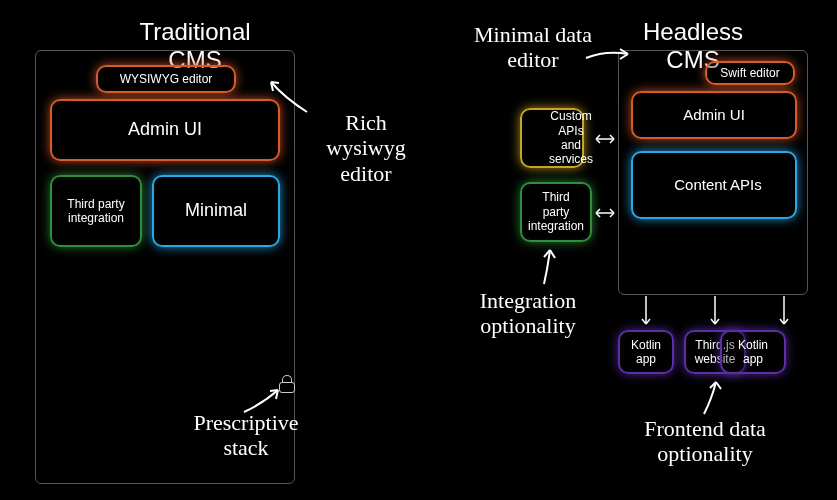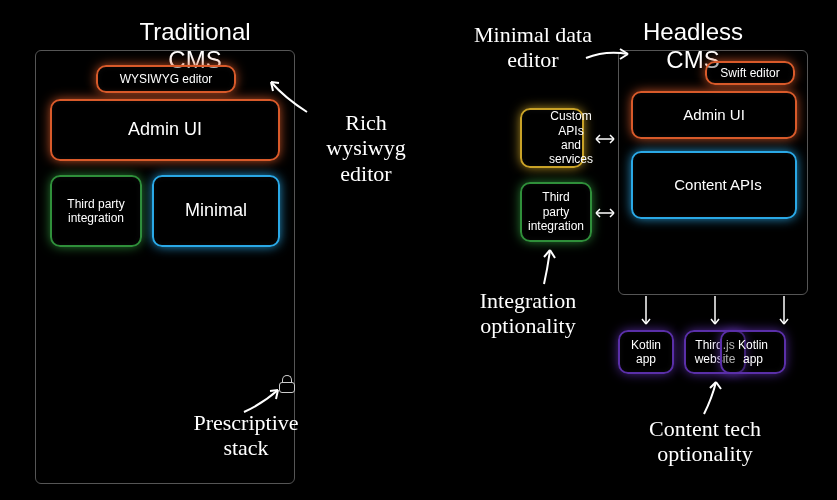--- a/index.html
+++ b/index.html
@@ -135,17 +135,17 @@
   <path d="M2 14 Q 22 6 44 10" stroke="#fff" stroke-width="2" fill="none"></path>
   <path d="M44 10 L36 5 M44 10 L36 15" stroke="#fff" stroke-width="2" fill="none"></path>
 </svg>
 
 <div class="hand" style="left:468px; top:288px; width:120px;">Integration optionality</div>
 <svg class="arrow" style="left:534px; top:248px;" width="24" height="38">
   <path d="M10 36 Q 14 18 16 2" stroke="#fff" stroke-width="2" fill="none"></path>
   <path d="M16 2 L10 9 M16 2 L21 10" stroke="#fff" stroke-width="2" fill="none"></path>
 </svg>
 
-<div class="hand" style="left:620px; top:416px; width:170px;">Content tech optionality</div>
+<div class="hand" style="left:620px; top:416px; width:170px;">Frontend data optionality</div>
 <svg class="arrow" style="left:700px; top:380px;" width="24" height="36">
   <path d="M4 34 Q 12 18 16 2" stroke="#fff" stroke-width="2" fill="none"></path>
   <path d="M16 2 L10 8 M16 2 L21 9" stroke="#fff" stroke-width="2" fill="none"></path>
 </svg>
 
 </body></html>

